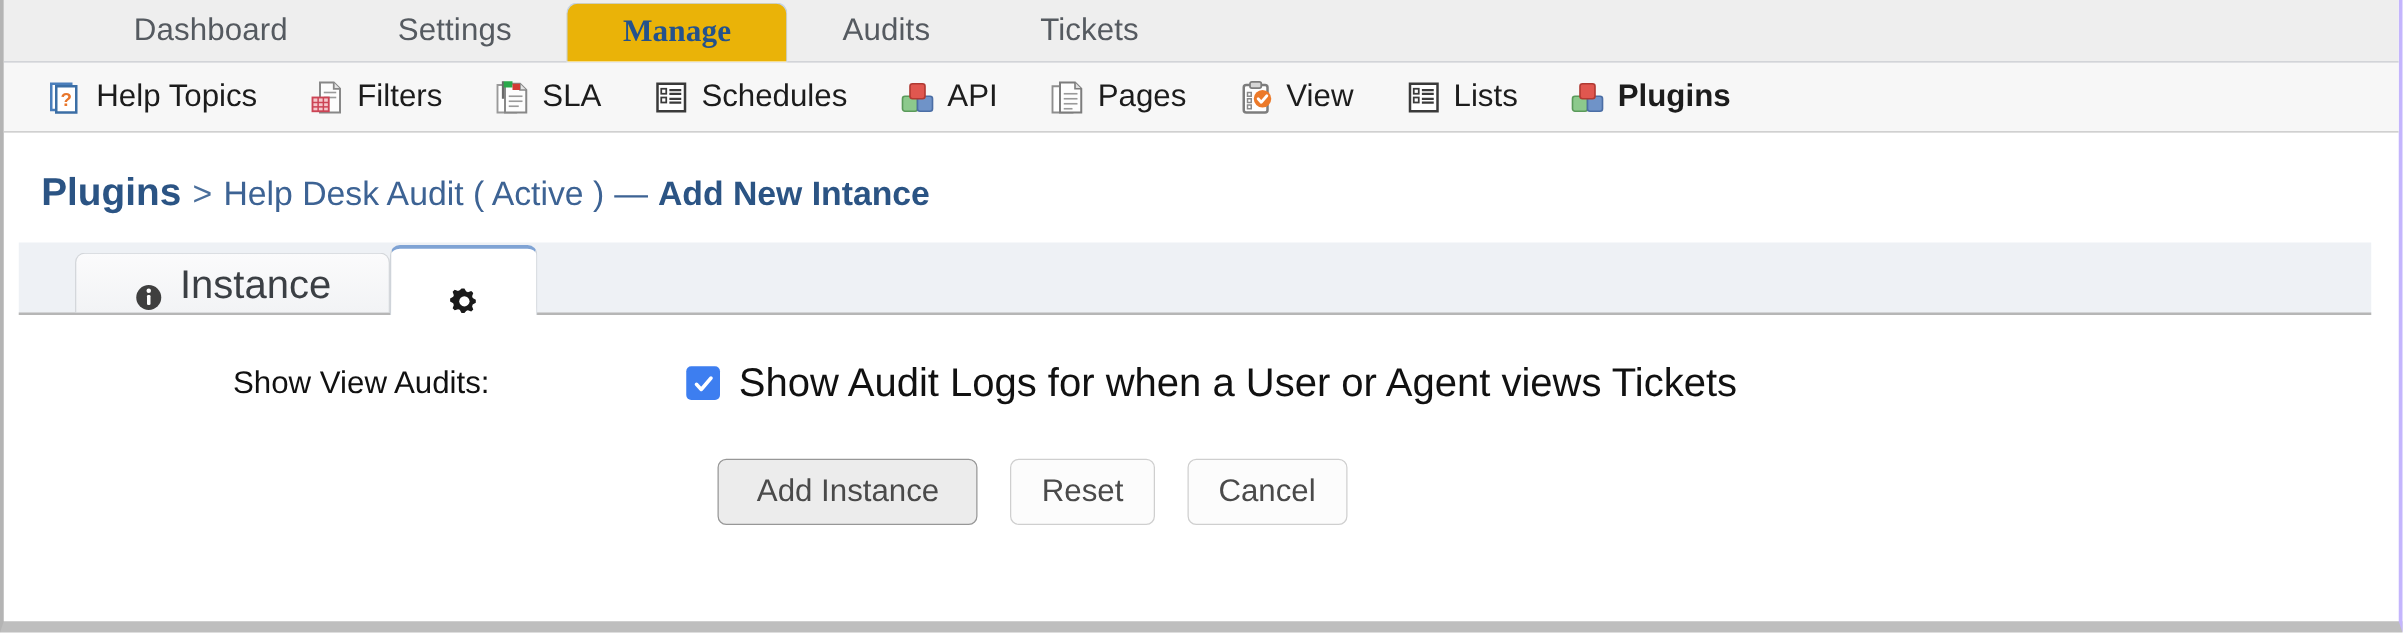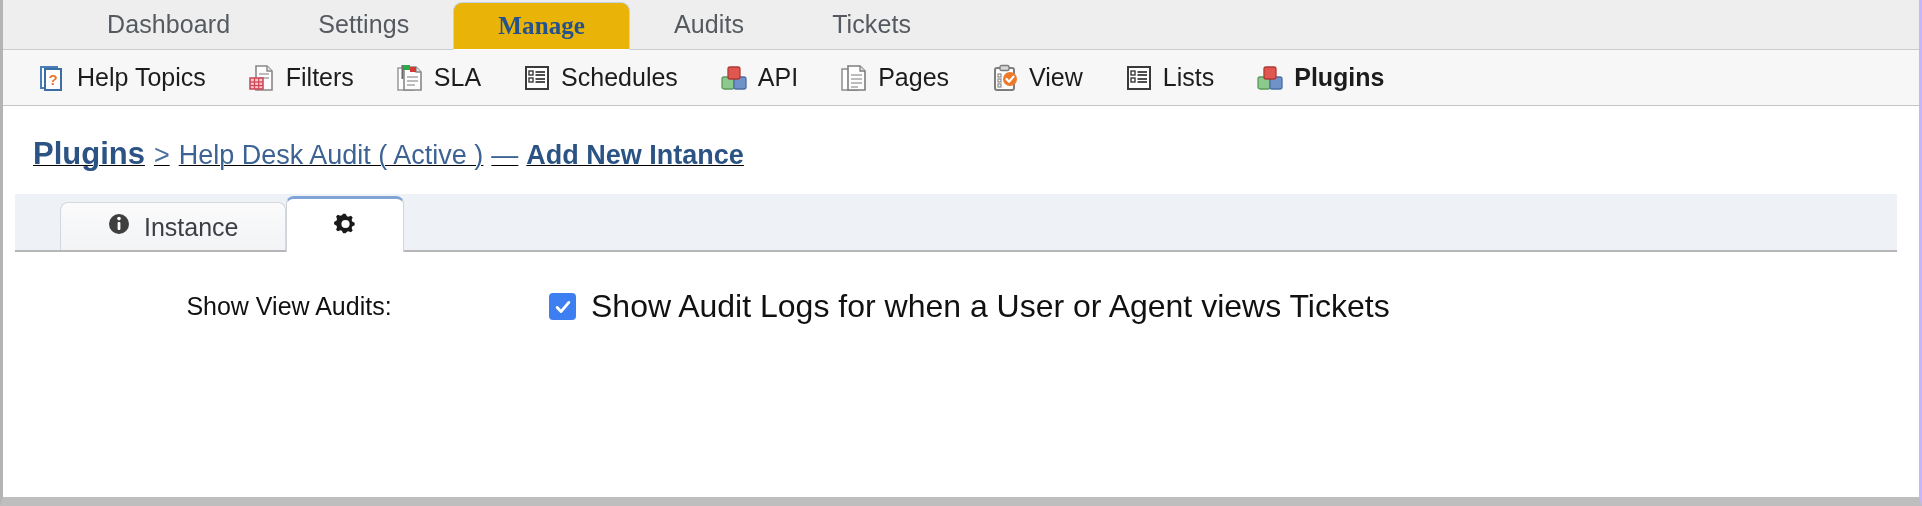--- a/index.html
+++ b/index.html
@@ -92,21 +92,20 @@
     height: 28px;
     flex: 0 0 28px;
     display: block;
   }
 
   
   #breadcrumb-bar {
     padding: 30px 0 22px 30px;
     font-size: 0;
     white-space: nowrap;
-    text-decoration: underline;
   }
   .bc-root {
     font-size: 31px;
     font-weight: bold;
     color: #2b5484;
     cursor: pointer;
   }
   .bc-sep {
     font-size: 27px;
     color: #4a6f9c;
@@ -141,23 +140,24 @@
     align-items: flex-end;
     padding-left: 45px;
     box-sizing: border-box;
     width: 1882px;
   }
   .tab {
     position: relative;
     height: 48px;
     line-height: 48px;
     padding: 0 46px;
-    font-size: 25px;
+    font-size: 32px;
     color: #3b3f44;
     display: flex;
+    align-items: center;
     justify-content: center;
     gap: 13px;
     background: linear-gradient(#fbfbfc, #f2f3f5);
     border: 1px solid #d4d7db;
     border-bottom: none;
     border-top-left-radius: 8px;
     border-top-right-radius: 8px;
     box-sizing: border-box;
     cursor: pointer;
     white-space: nowrap;
@@ -443,17 +443,22 @@
         <div class="form-field">
           <span class="checkbox">
             <svg viewBox="0 0 24 24" width="20" height="20">
               <path d="M5 12.5 l4.6 5 L19 6.5" fill="none" stroke="#ffffff" stroke-width="3.4" stroke-linecap="round" stroke-linejoin="round"></path>
             </svg>
           </span>
           <span class="checkbox-label">Show Audit Logs for when a User or Agent views Tickets</span>
         </div>
       </div>
 
+      <div id="button-row">
+        <button class="btn primary">Add Instance</button>
+        <button class="btn">Reset</button>
+        <button class="btn">Cancel</button>
+      </div>
 
     </div>
   </div>
 
 </div>
 
 </body></html>

